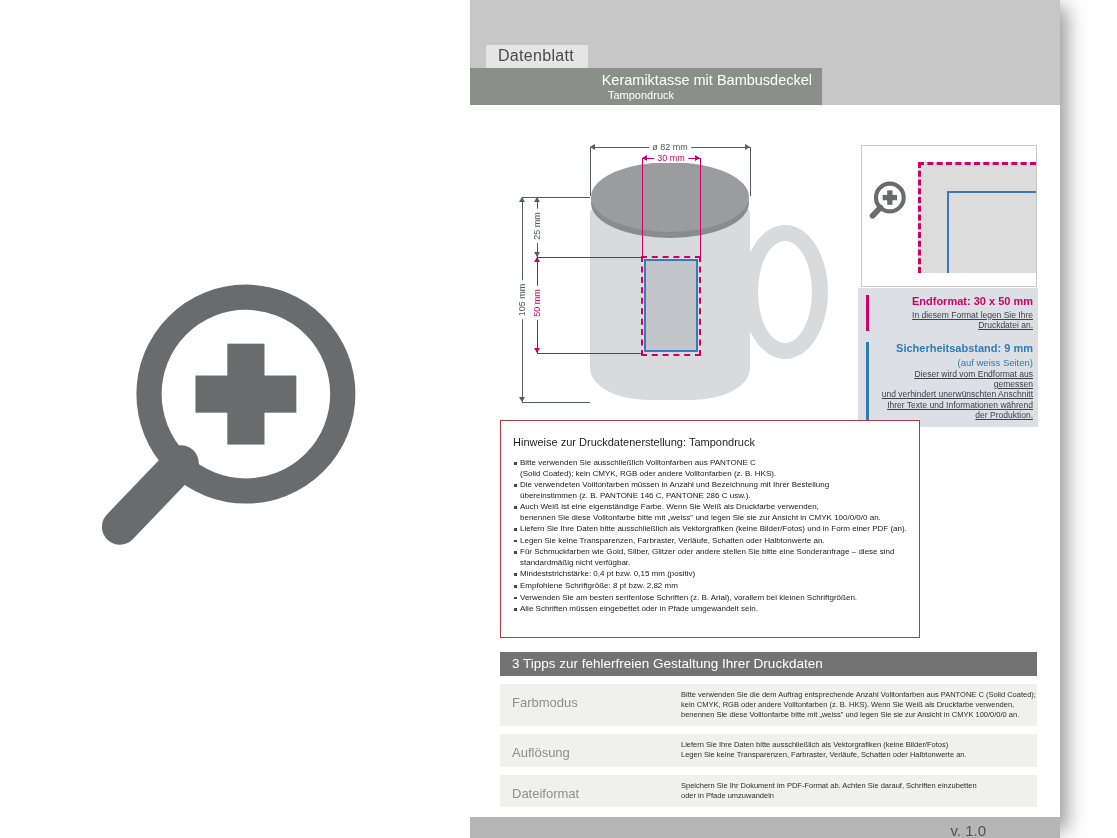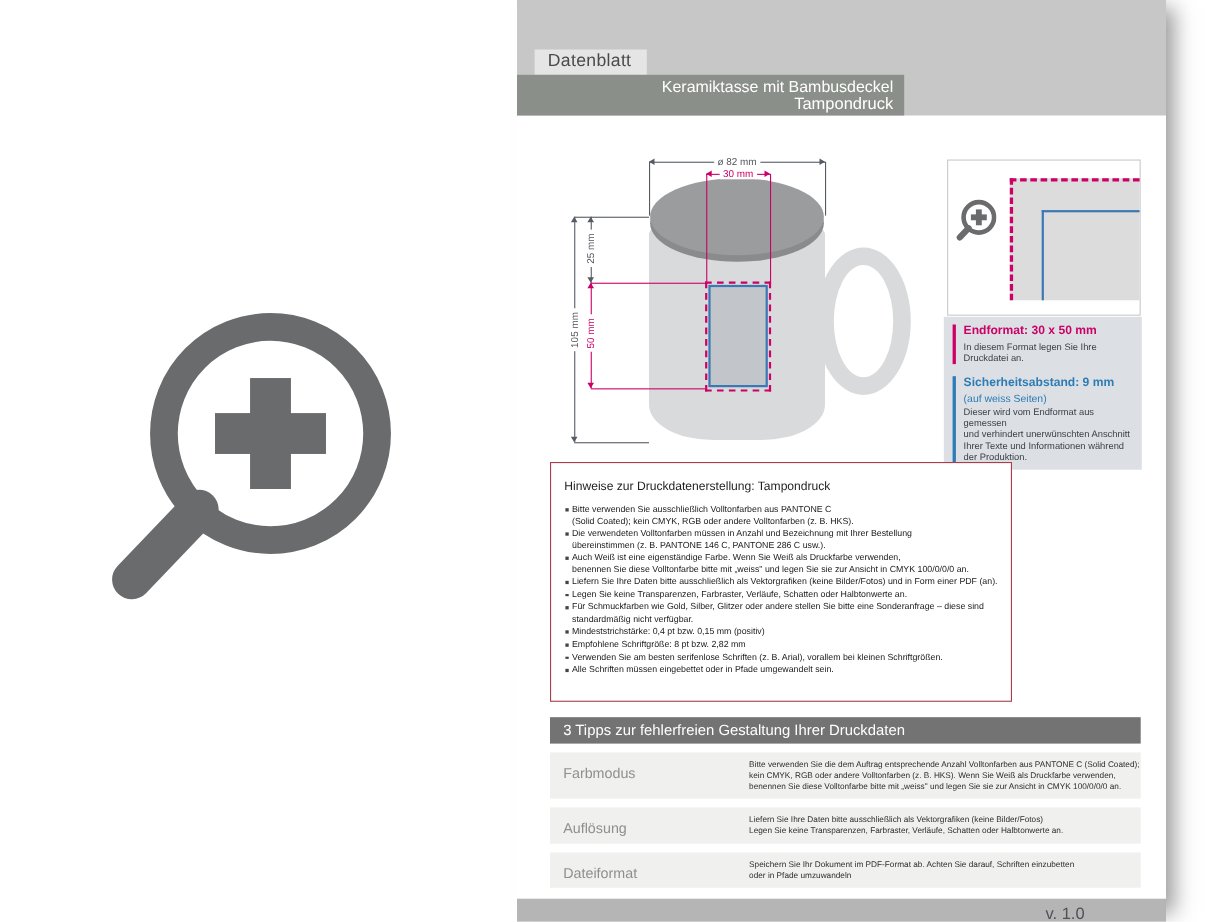--- a/index.html
+++ b/index.html
@@ -13,21 +13,21 @@
   
   .page{position:absolute;left:470px;top:0;width:590px;height:838px;background:#fff;
         box-shadow:14px 0 18px -7px rgba(70,70,70,.55);}
 
   .top-band{position:absolute;left:0;top:0;width:590px;height:105px;background:#c7c7c7;}
   .datenblatt-box{position:absolute;left:16px;top:45px;background:#e5e5e5;padding:2px 14px 3px 12px;}
   .datenblatt-box span{font-size:16px;color:#4a4a4a;letter-spacing:.3px;}
   .title-bar{position:absolute;left:0;top:68px;width:352px;height:37px;background:#8b8f8a;color:#fff;
              text-align:right;box-sizing:border-box;padding:4px 10px 0 0;}
   .title-bar .t1{font-size:14.5px;line-height:17px;}
-  .title-bar .t2{font-size:15px;line-height:12px;}
+  .title-bar .t2{font-size:11px;line-height:12px;text-align:center;}
 
   
   .vline{position:absolute;width:1px;background:#565c64;z-index:6;}
   .hline{position:absolute;height:1px;background:#565c64;z-index:6;}
   .vline.mag,.hline.mag{background:#cc0066;}
   .arr{position:absolute;width:0;height:0;z-index:7;}
   .arr.l{border-top:3px solid transparent;border-bottom:3px solid transparent;border-right:5px solid #565c64;}
   .arr.r{border-top:3px solid transparent;border-bottom:3px solid transparent;border-left:5px solid #565c64;}
   .arr.u{border-left:3px solid transparent;border-right:3px solid transparent;border-bottom:5px solid #565c64;}
   .arr.d{border-left:3px solid transparent;border-right:3px solid transparent;border-top:5px solid #565c64;}
@@ -56,26 +56,26 @@
               border:1px solid #c9c9c9;box-sizing:border-box;}
   .db-gray{position:absolute;left:56px;top:16px;right:0;bottom:13px;background:#dcdcdc;
            border-left:3px dashed #cc0066;border-top:3px dashed #cc0066;}
   .db-blue-v{position:absolute;left:26px;top:26px;bottom:0;width:2px;background:#3b79b5;}
   .db-blue-h{position:absolute;left:26px;top:26px;right:0;height:2px;background:#3b79b5;}
   .db-zoom{position:absolute;left:6px;top:34px;width:38px;height:42px;}
 
   
   .info-panel{position:absolute;left:388px;top:288px;width:180px;min-height:125px;background:#dce0e4;
               box-sizing:border-box;padding:7px 5px 6px 8px;}
-  .ip-block{border-left:3px solid #cc0066;padding-left:7px;margin-bottom:11px;}
+  .ip-block{border-left:3px solid #cc0066;padding-left:7px;margin-bottom:11px;text-align:right;}
   .ip-block.blue{border-left-color:#2e7cb5;margin-bottom:0;}
   .ip-title{font-size:11px;font-weight:bold;color:#cc0066;line-height:13px;margin-bottom:2px;}
   .ip-block.blue .ip-title{color:#2e7cb5;}
   .ip-sub{font-size:9.5px;color:#2e7cb5;line-height:11px;margin-bottom:1px;}
-  .ip-body{font-size:8.5px;color:#3c4149;line-height:1.22;white-space:pre-line;}
+  .ip-body{font-size:8.5px;color:#3c4149;line-height:1.22;white-space:pre-line;text-decoration:underline;}
 
   
   .hinweise{position:absolute;left:30px;top:420px;width:420px;height:218px;box-sizing:border-box;
             border:1px solid #b03a48;background:#fff;padding:15px 6px 8px 12px;}
   .hw-title{font-size:11px;color:#1f1f1f;margin-bottom:10px;}
   .hinweise ul{list-style:none;margin:0;padding:0;}
   .hinweise li{position:relative;padding-left:7px;font-size:8px;line-height:1.32;color:#1a1a1a;
                margin-bottom:1px;white-space:pre-line;}
   .hinweise li::before{content:"";position:absolute;left:1px;top:4px;width:2.5px;height:2.5px;background:#444;}
 

